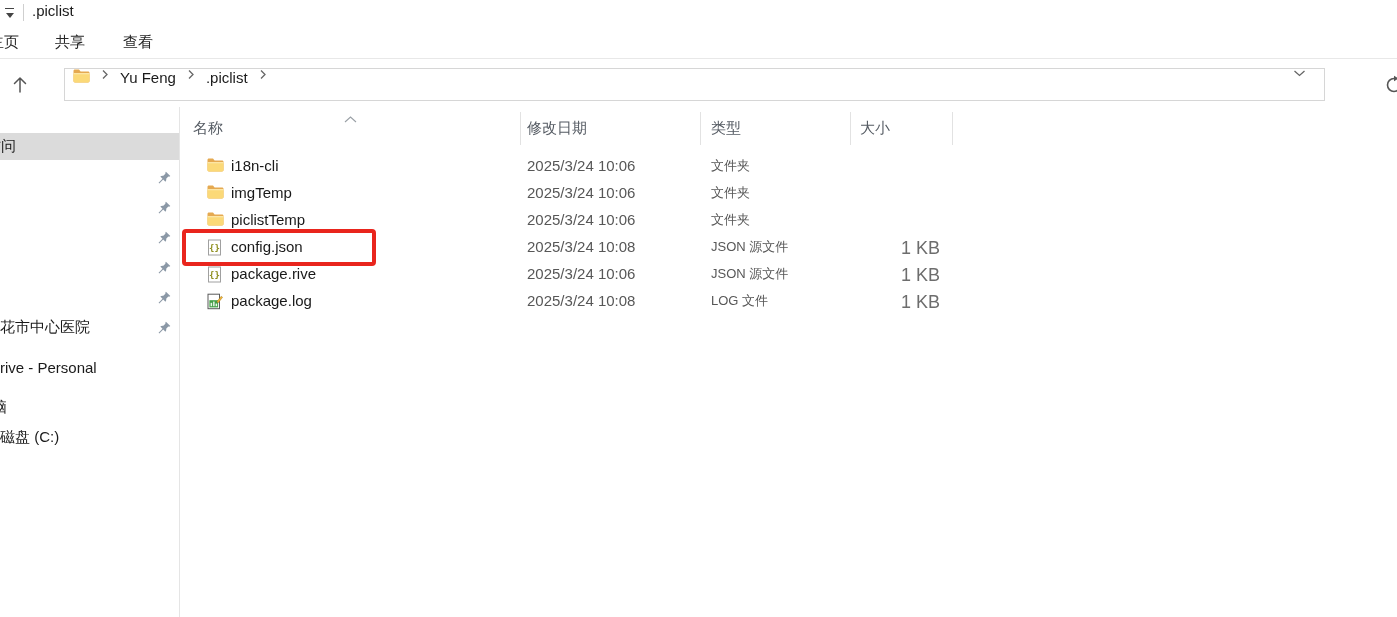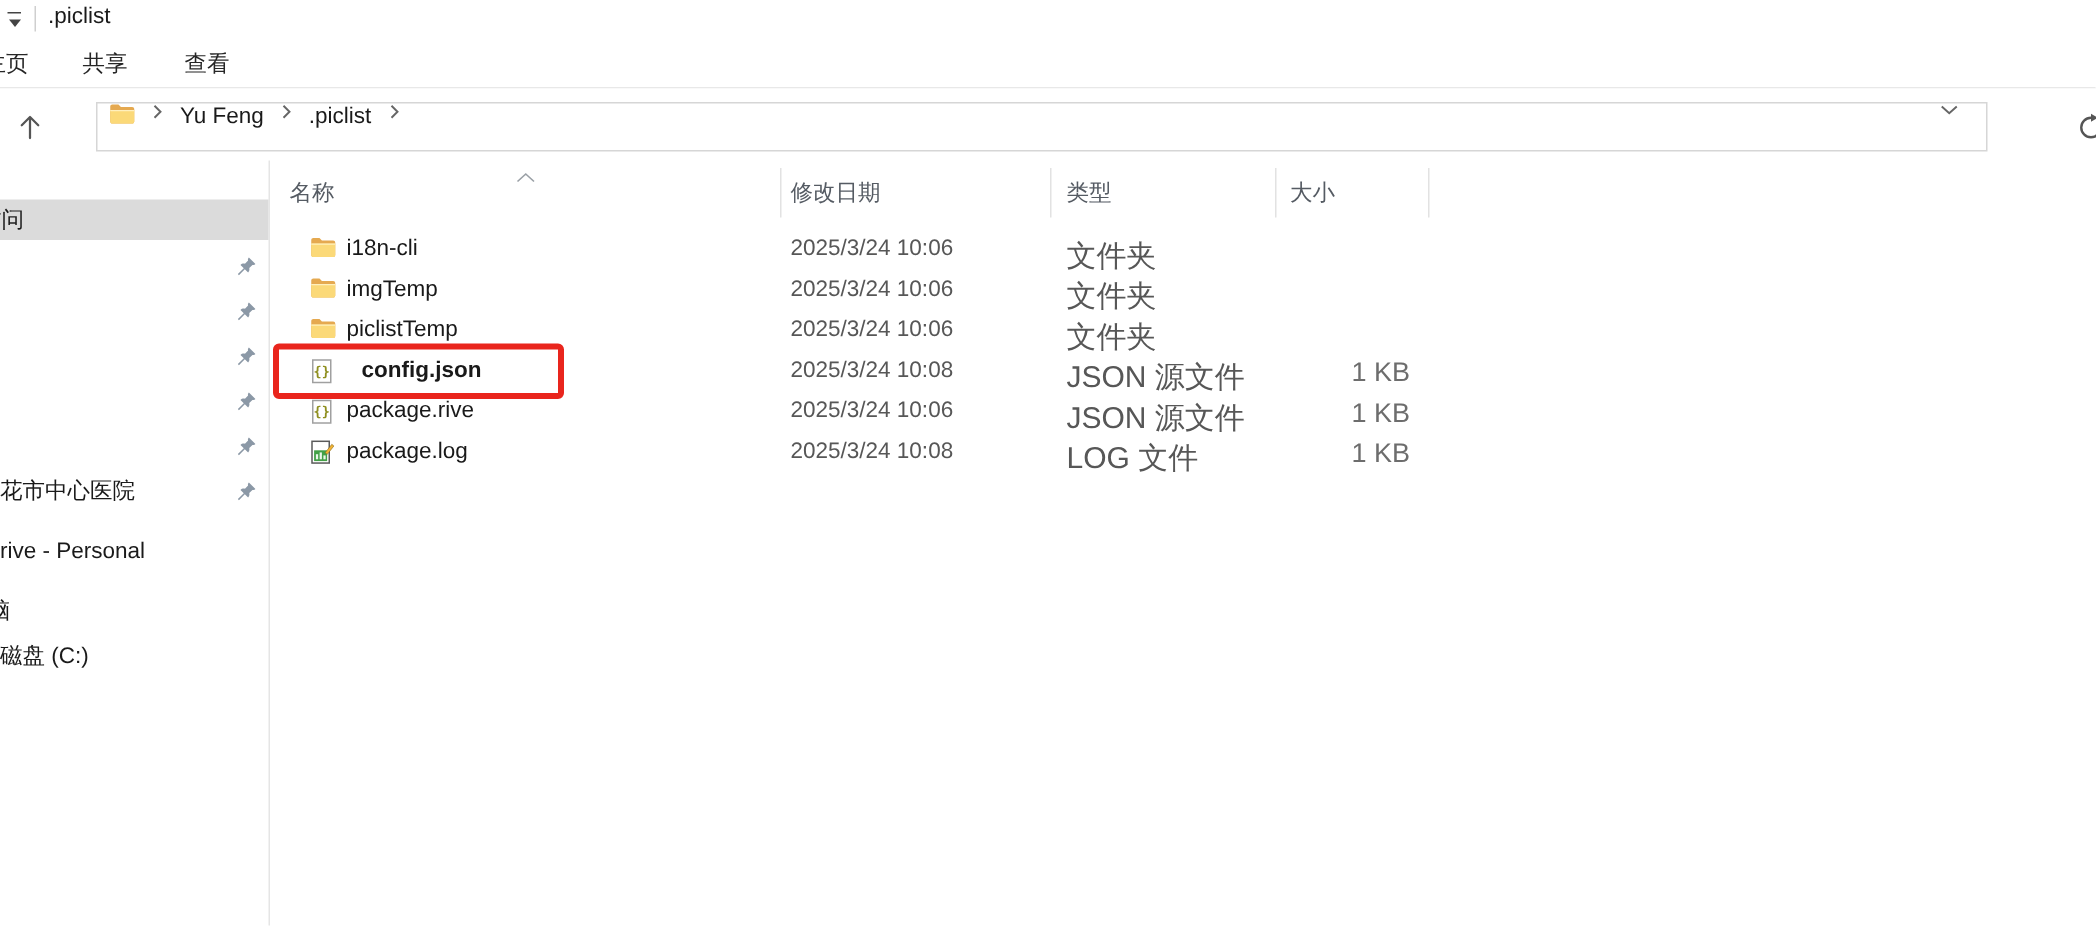--- a/index.html
+++ b/index.html
@@ -47,23 +47,23 @@
 
   
   .col-head { position:absolute; font-size:15px; color:#555b63; cursor:pointer; white-space:nowrap; }
   .col-sep { position:absolute; top:112px; width:1px; height:33px; background:#e2e2e2; }
   .sort-caret { position:absolute; left:344px; top:109px; }
 
   
   .file-row { position:absolute; left:180px; width:1217px; height:27px; cursor:pointer; }
   .file-icon { position:absolute; left:27px; top:5px; width:18px; height:17px; }
   .f-name { position:absolute; left:51px; top:4px; font-size:15px; color:#191919; white-space:nowrap; }
-  .f-name.bold { font-weight:700;margin-left:10px; }
+  .f-name.bold { font-weight:400; }
   .f-date { position:absolute; left:347px; top:4px; font-size:15px; color:#575757; white-space:nowrap; }
-  .f-type { position:absolute; left:531px; top:4px; font-size:20px; color:#575757; white-space:nowrap; }
+  .f-type { position:absolute; left:531px; top:4px; font-size:13px; color:#575757; white-space:nowrap; }
   .f-size { position:absolute; left:660px; top:4px; width:100px; font-size:18px; color:#6d6d6d;
     text-align:right; white-space:nowrap; }
 
   
   .red-box { position:absolute; left:182px; top:229px; width:194px; height:37px;
     border:4px solid #e9251d; border-radius:4px; z-index:5; pointer-events:none; }
 </style>
 </head>
 <body>
 

